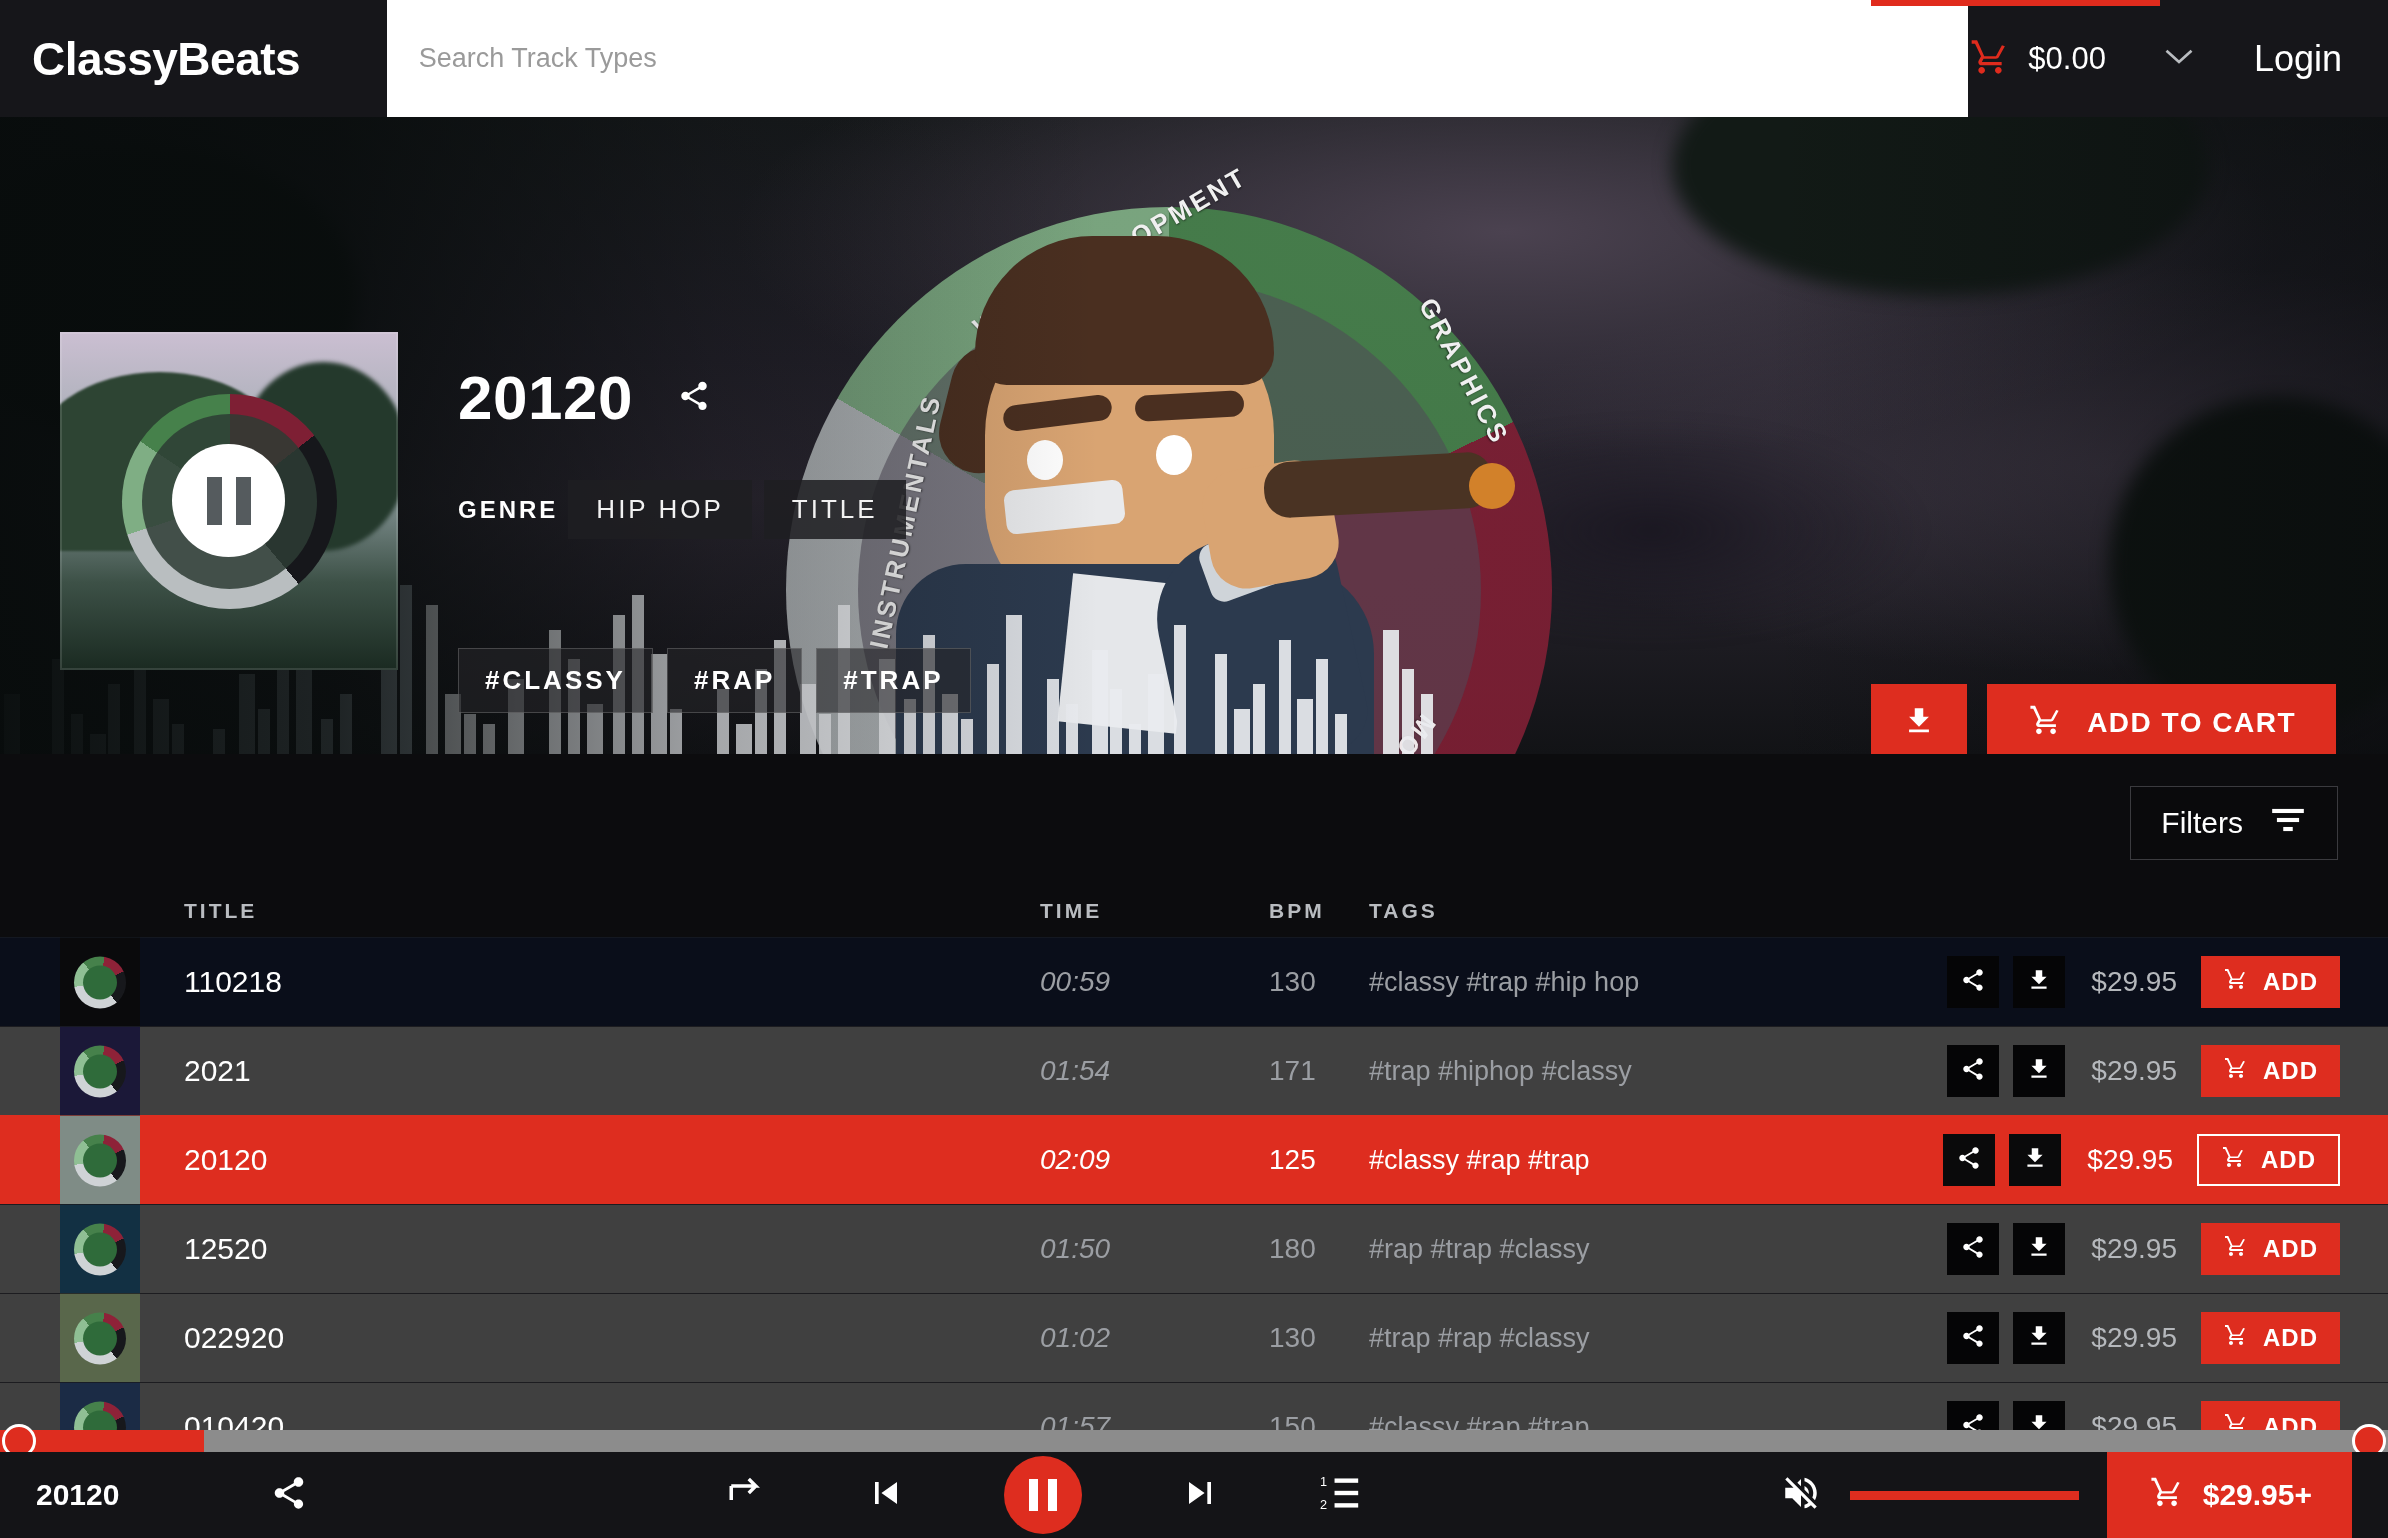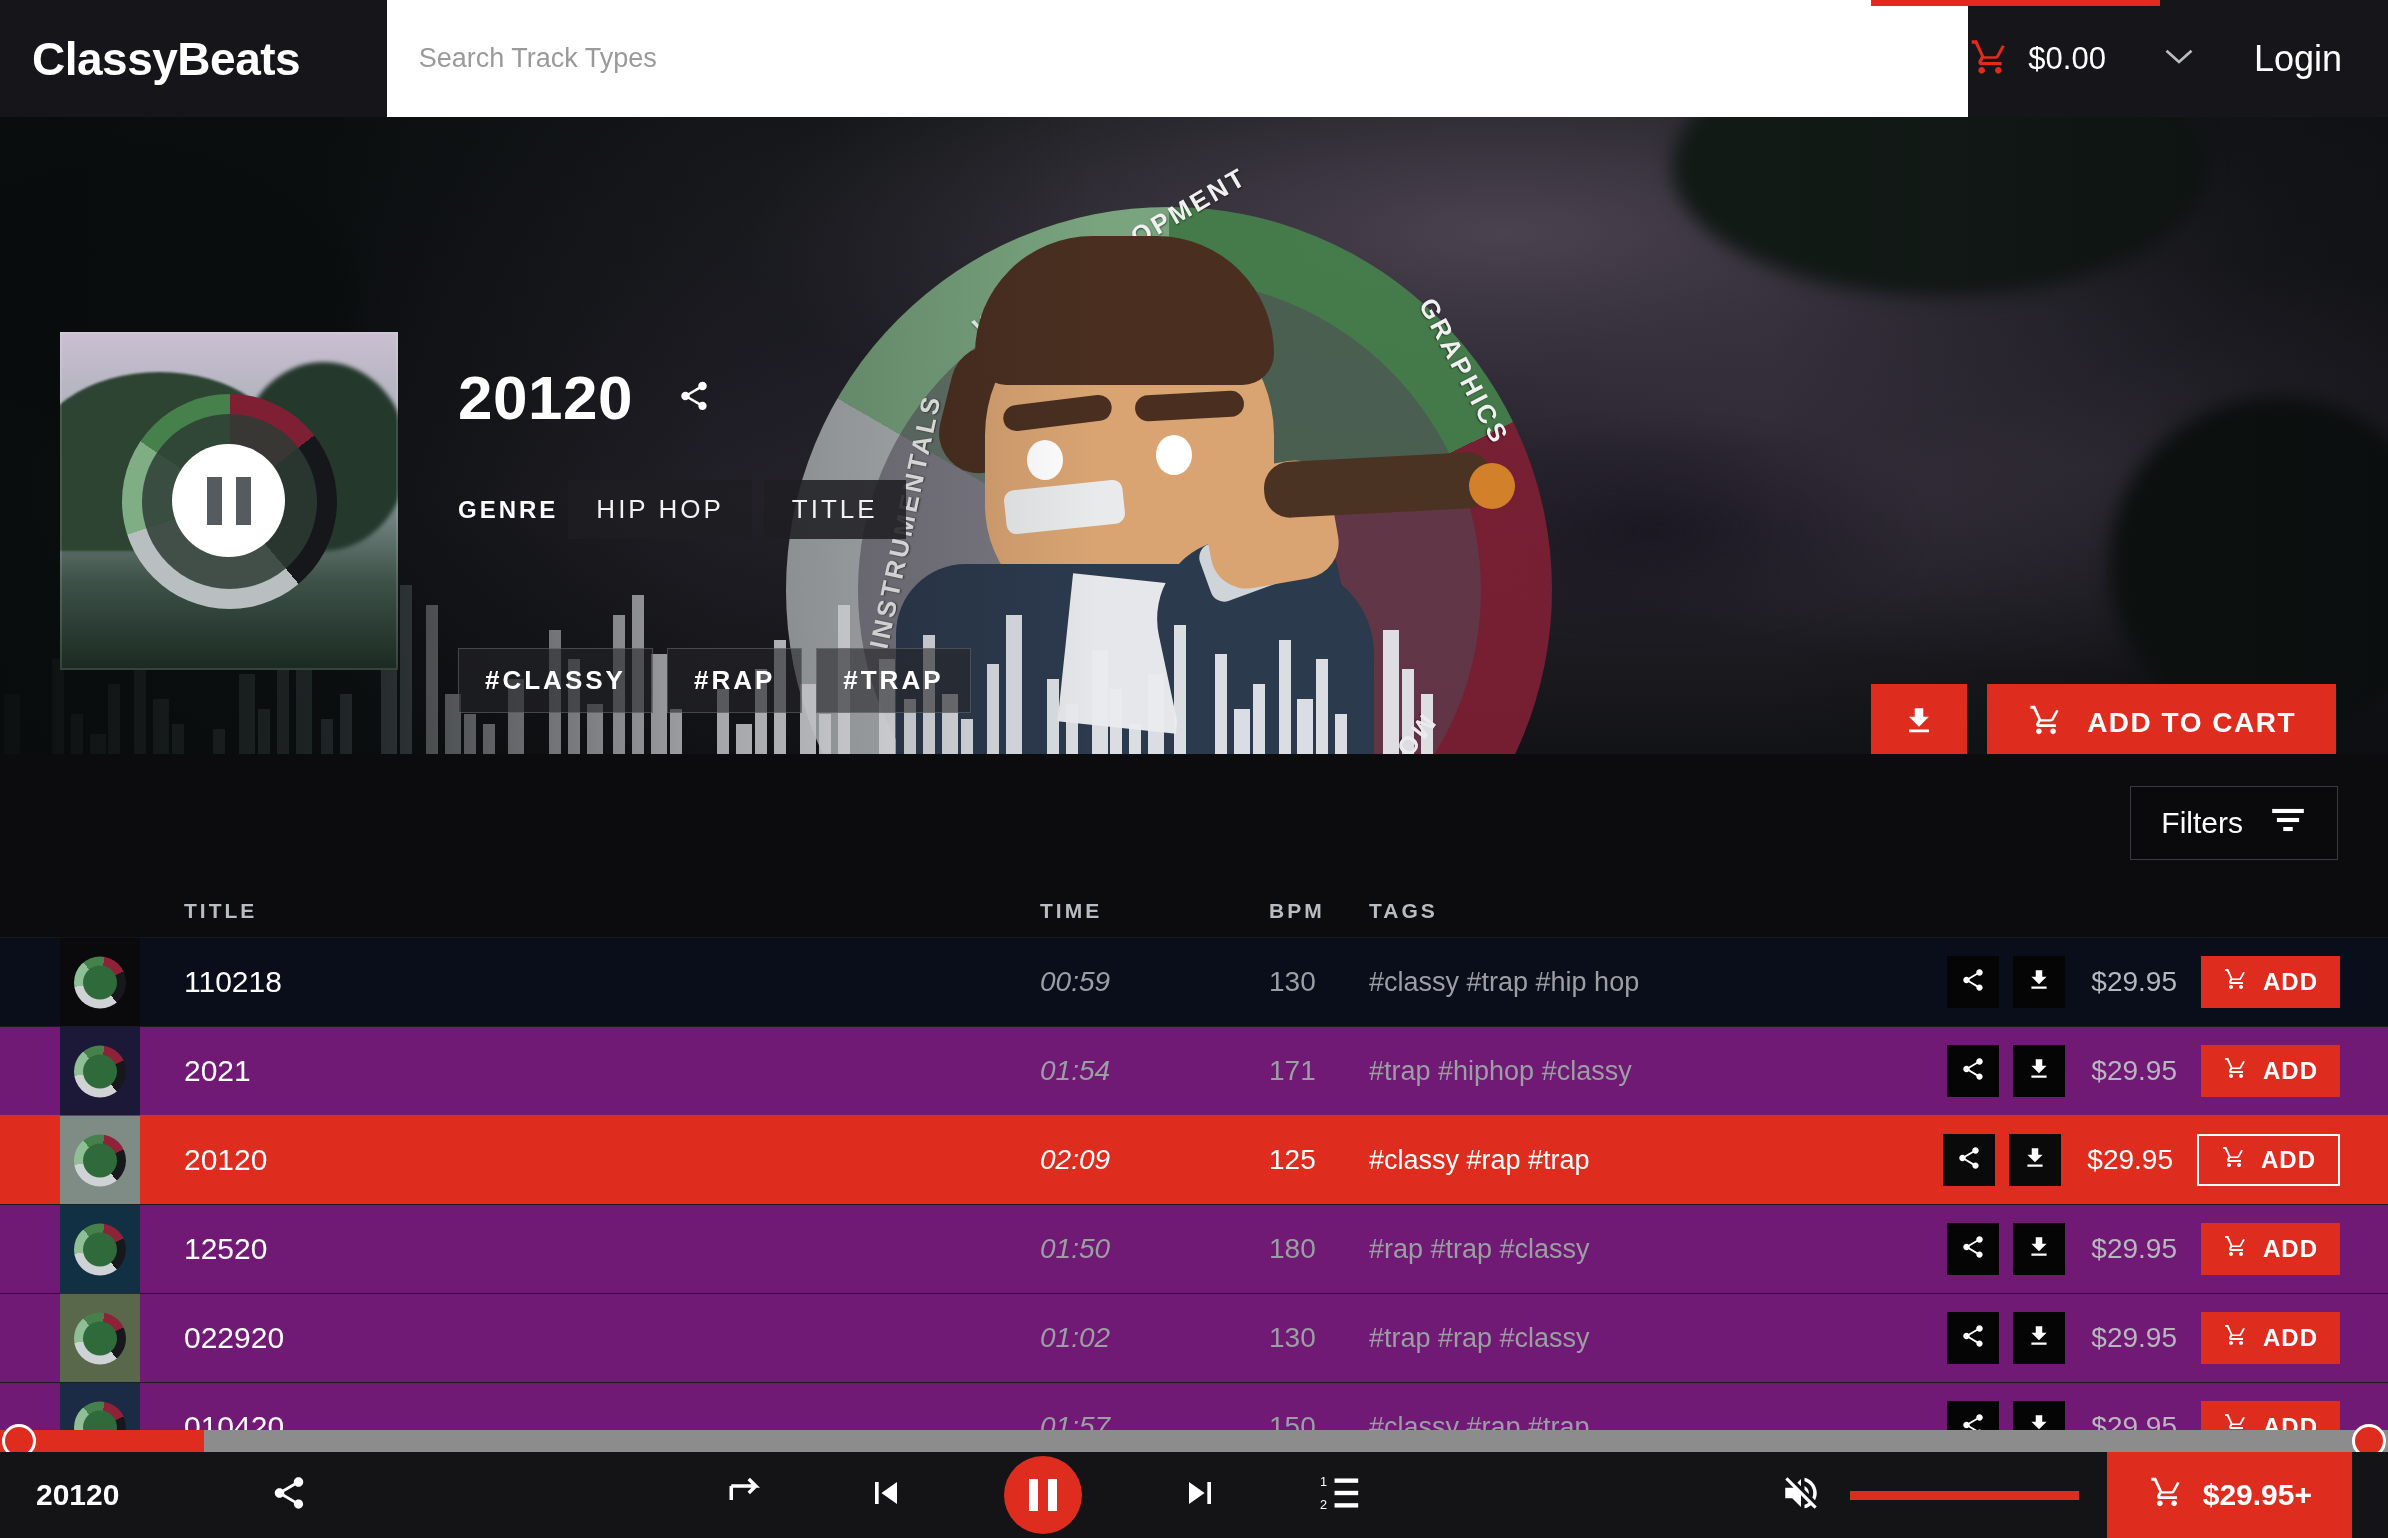--- a/index.html
+++ b/index.html
@@ -195,21 +195,21 @@
     display:flex; align-items:center; height: 52px; color:#b9bcc0;
     font-size: 21px; letter-spacing: 3px; font-weight: bold;
   }
   .col-title { width: 1040px; padding-left: 184px; }
   .col-time { width: 229px; }
   .col-bpm { width: 100px; }
   .col-tags { flex: 1; }
 
   .row {
     display: flex; align-items: center; height: 89px; position: relative;
-    border-top: 1px solid #1c1c20; background: #701a75;
+    border-top: 1px solid #1c1c20; background: #404040;
   }
   .row.hovered { background: #0a0e1a; border-top-color: #141821; }
   .row.active { background: #de2d1f; border-top-color: #de2d1f; }
   .row-thumb {
     position: absolute; left: 60px; top: 50%; transform: translateY(-50%);
     width: 80px; height: 89px; overflow: hidden; background: #16181c;
   }
   .rt-bg { position:absolute; inset:0; }
   .rt-ring {
     position:absolute; left:14px; top:50%; transform: translateY(-50%);

